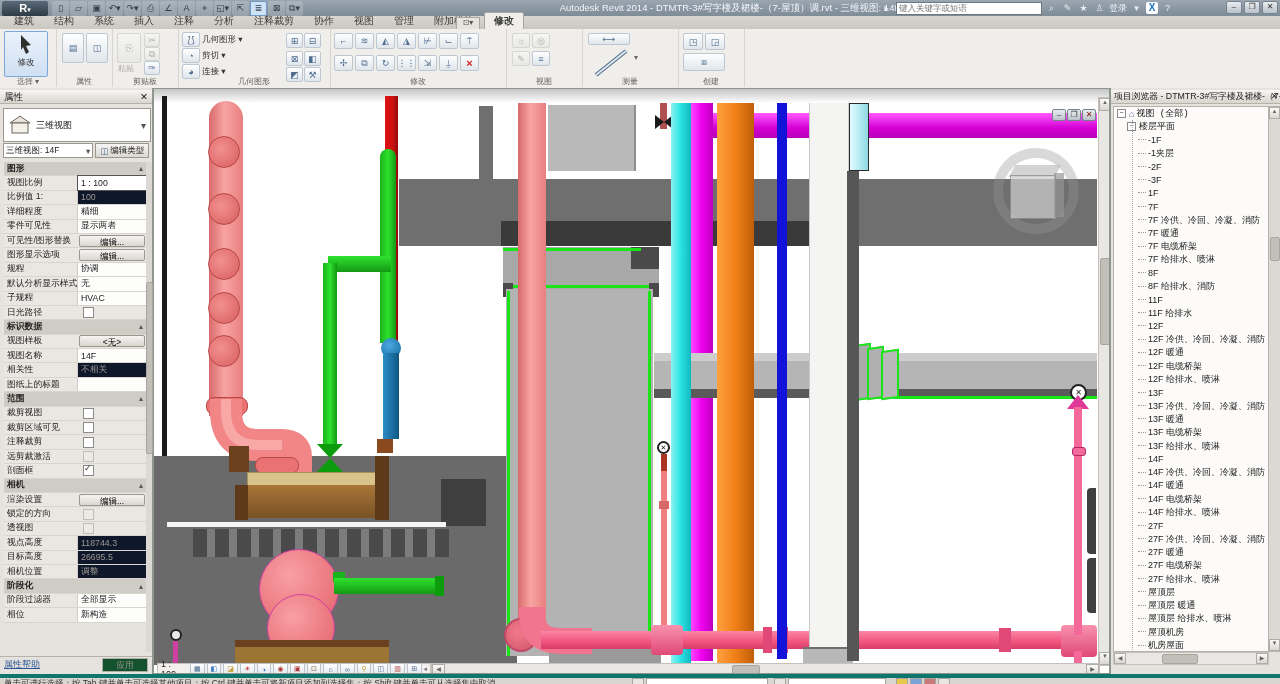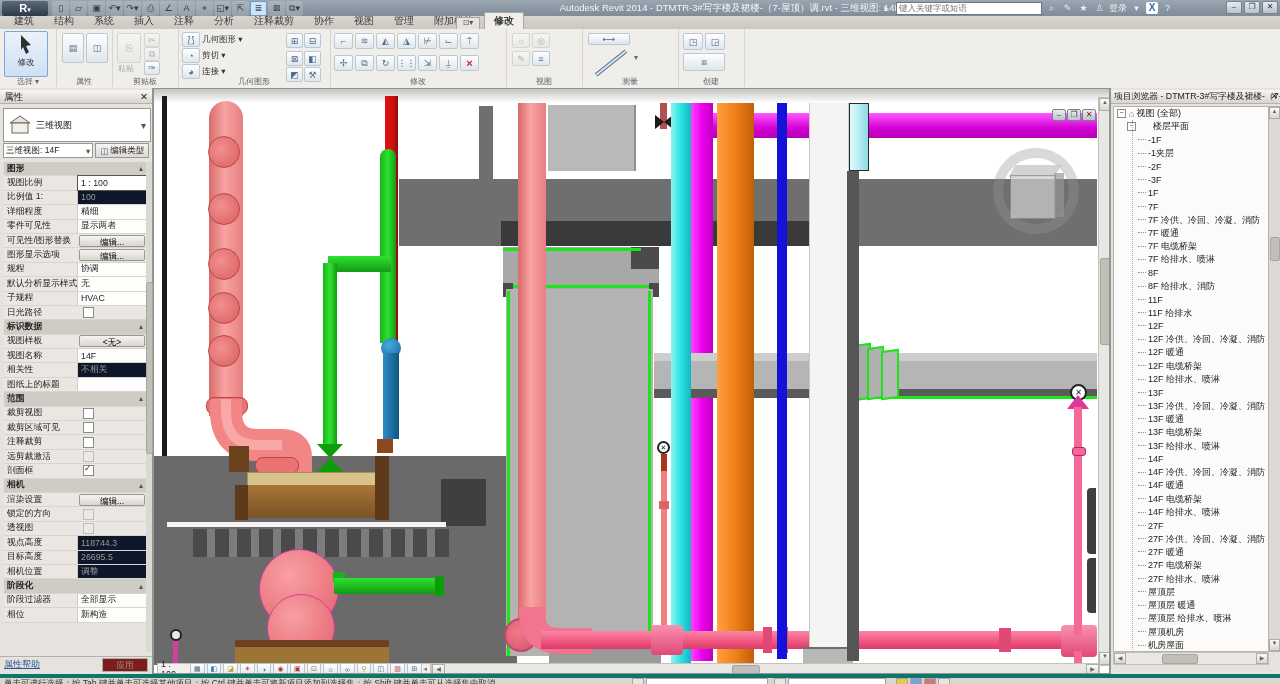--- a/index.html
+++ b/index.html
@@ -58,21 +58,21 @@
   .pval.pactive{border:1px solid #555;background:#fff;}
   .pbtn{flex:1;height:12px;margin:0 2px;border:1px solid #9a978f;border-radius:2px;background:linear-gradient(#f6f5f3,#d9d6d0);font-size:8.5px;}
   .pchk{width:9px;height:9px;border:1px solid #8a8a8a;background:#fff;margin-left:6px;position:relative;}
   .k-checkmuted .pchk{border-color:#c0bdb7;background:#eceae6;}
   .k-checked .pchk::after{content:"✓";position:absolute;left:0px;top:-3px;color:#333;font-size:9px;}
   .k-section{background:#cfccc5;font-weight:bold;}
   .k-section .plab{width:auto;flex:1;}
   .psecchev{padding-right:4px;color:#555;font-size:8px;}
   #props-footer{left:0;top:568px;width:152px;height:16px;border-top:1px solid #b5b2ab;display:flex;align-items:center;justify-content:space-between;padding:0 4px;box-sizing:border-box;}
   #propshelp{color:#2b5797;text-decoration:underline;font-size:9px;}
-  #applybtn{width:44px;height:12px;border:1px solid #b0ada7;background:#7f1d1d;color:#9a9892;font-size:8.5px;text-align:center;line-height:12px;}
+  #applybtn{width:44px;height:12px;border:1px solid #b0ada7;background:#14532d;color:#9a9892;font-size:8.5px;text-align:center;line-height:12px;}
   .vscroll{background:#dcd9d4;}
   .sthumb{background:#c2bfb9;border:1px solid #a8a5a0;border-radius:2px;}
   
   #browser{left:1110px;top:88px;width:170px;height:586px;background:#e6e3de;border-left:1px solid #8f968d;}
   #browser-header{left:0;top:2px;width:170px;height:14px;background:linear-gradient(#f7f6f4,#d9d5cf);border-bottom:1px solid #b5b2ab;
         font-size:8.8px;padding:1px 3px;box-sizing:border-box;white-space:nowrap;overflow:hidden;}
   #tree{left:2px;top:18px;width:154px;height:544px;background:#fcfbfa;border:1px solid #b5b2ab;overflow:hidden;}
   .trow{display:flex;align-items:center;height:13.3px;font-size:9px;white-space:nowrap;}
   .trow .tdash{width:8px;height:1px;border-top:1px dotted #9a9a9a;margin:0 2px 0 24px;}
   .treebox{width:7px;height:7px;border:1px solid #8a8a8a;background:#fff;font-size:7px;line-height:5px;text-align:center;color:#333;display:inline-block;}
@@ -610,25 +610,25 @@
 
   <div class="abs" id="browser">
     <div class="abs" id="browser-header">
       <span>项目浏览器 - DTMTR-3#写字楼及裙楼-（7-...</span>
       <span style="position:absolute;right:3px;top:1px;">✕</span>
     </div>
     <div class="abs" id="tree">
       <div class="trow" style="padding-left:3px;">
         <span class="treebox">−</span>
         <span style="margin-left:3px;color:#3a5a8a">⌂</span>
-        <span style="margin-left:2px;">视图 (全部)</span>
+        <span style="margin-left:2px;font-family:Liberation Mono, monospace;">视图 (全部)</span>
       </div>
       <div class="trow" style="padding-left:13px;">
         <span class="treebox">−</span>
-        <span style="margin-left:17px;">楼层平面</span>
+        <span style="margin-left:3px;">楼层平面</span>
       </div>
       <div>
 
       <div class="trow k-text">
             <span class="tdash"></span>
             <span class="tlabel">-1F</span>
           </div>
           <div class="trow k-text">
             <span class="tdash"></span>
             <span class="tlabel">-1夹层</span>

